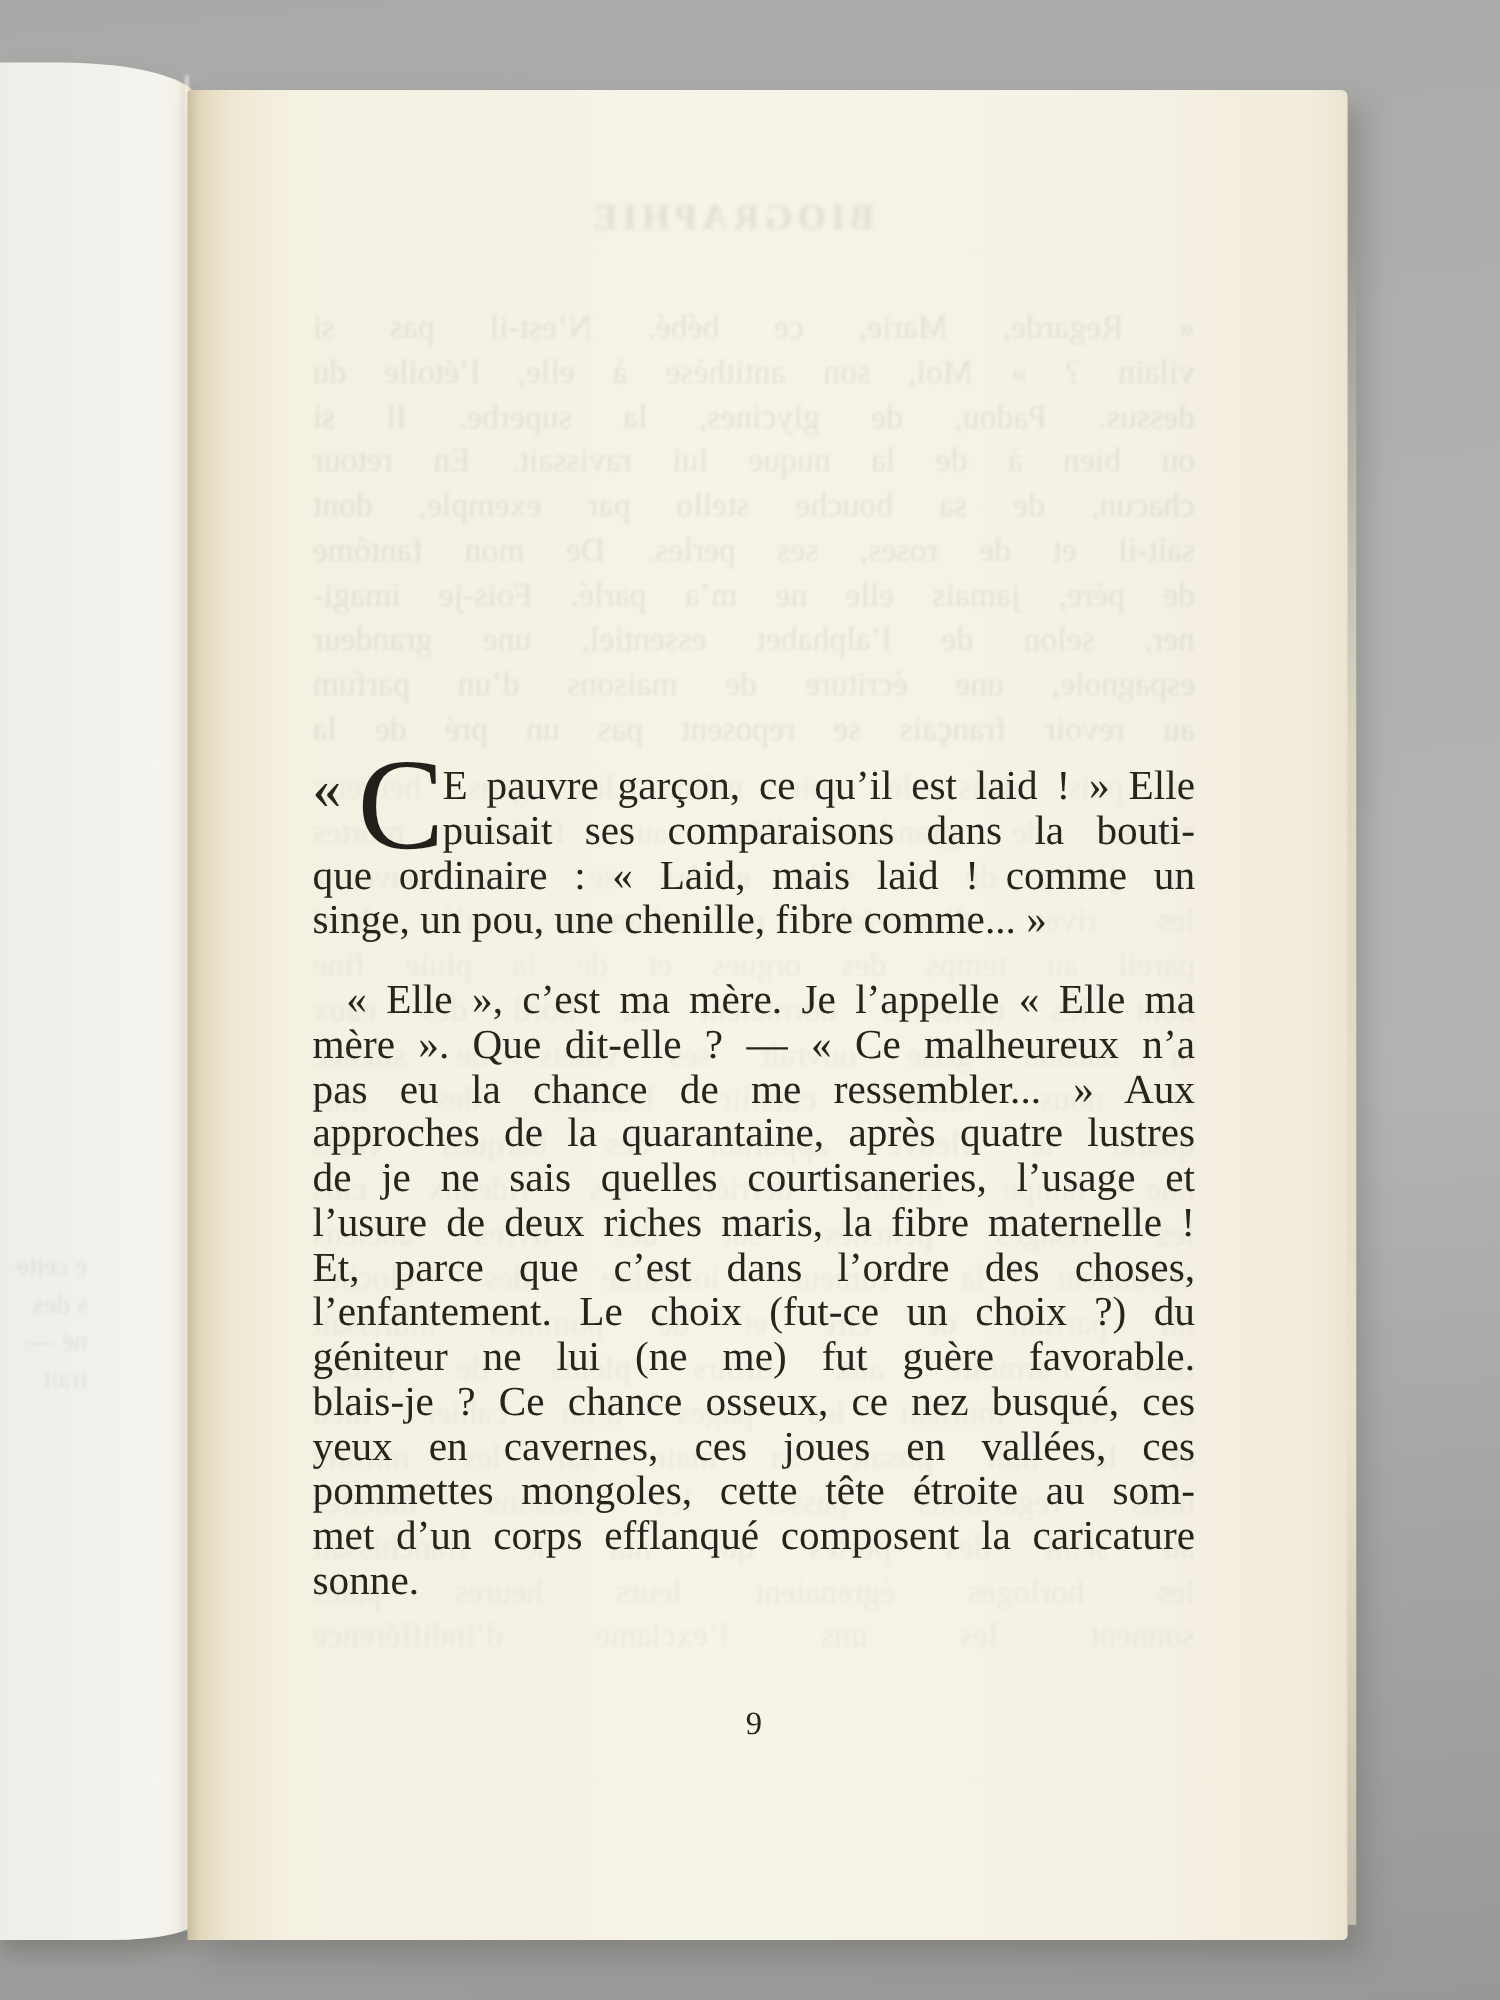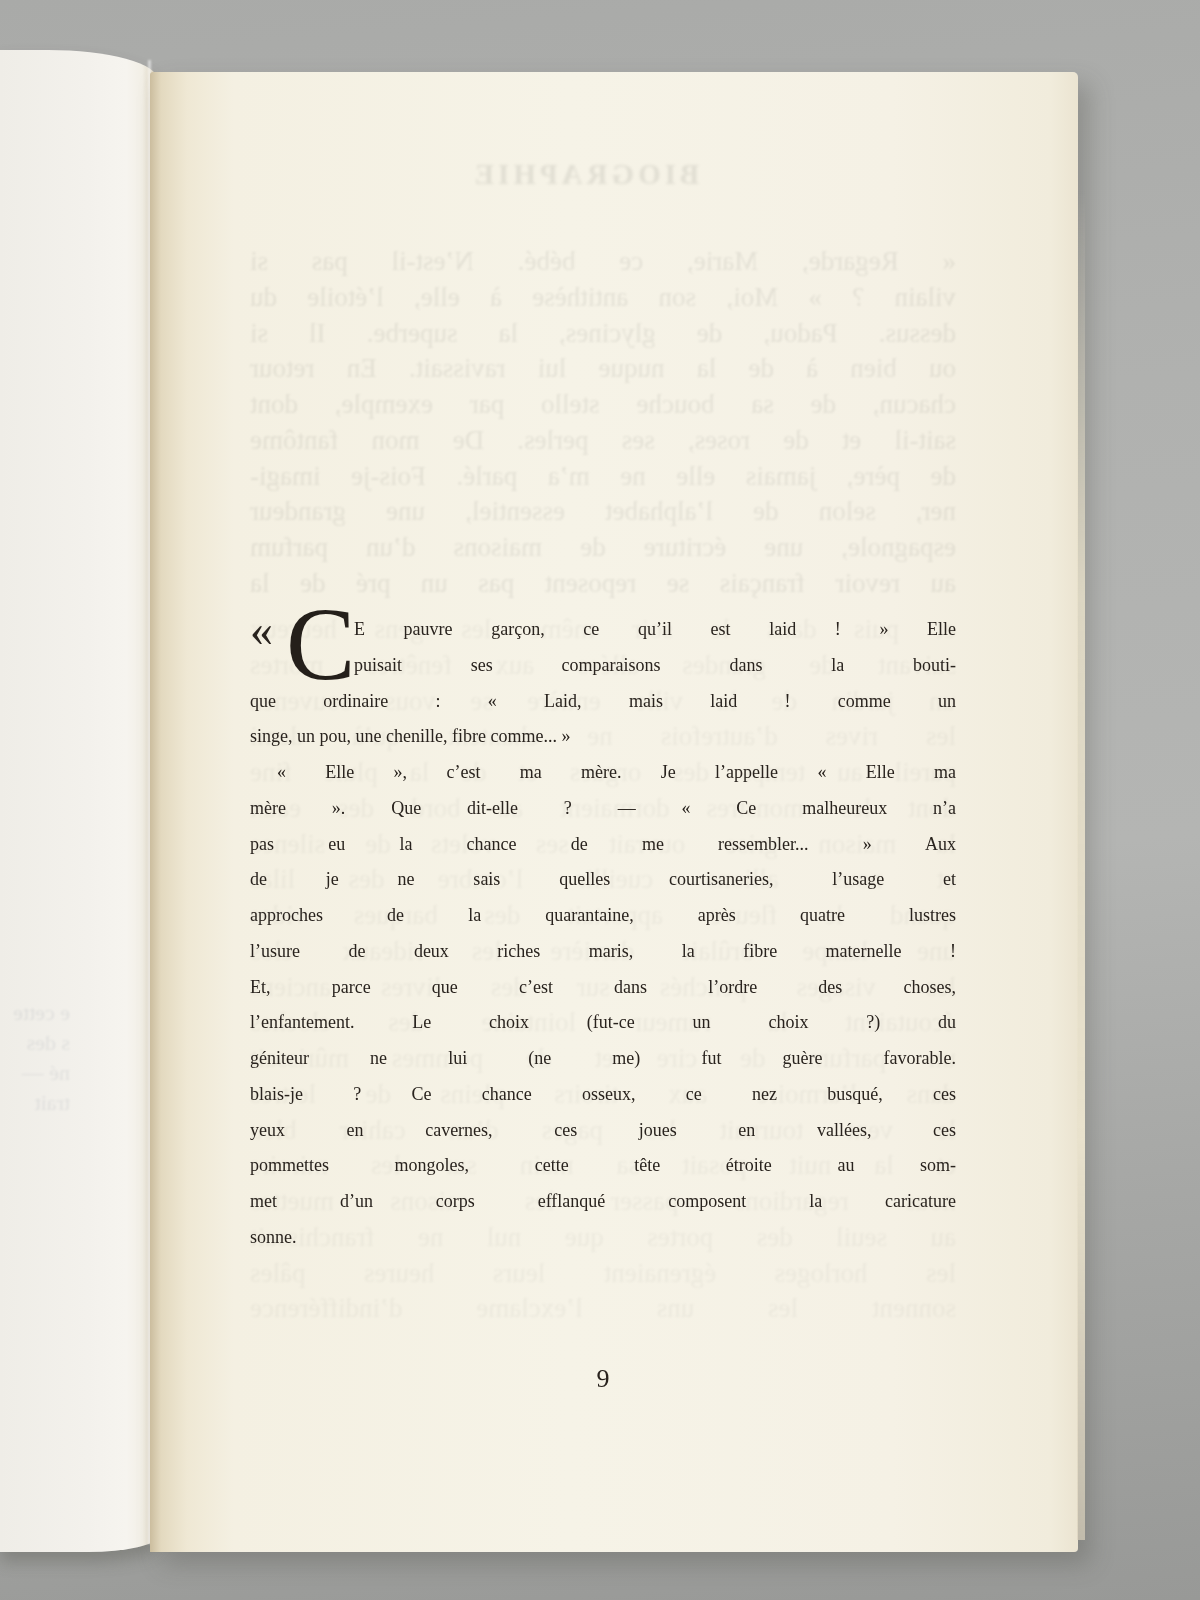--- a/index.html
+++ b/index.html
@@ -48,26 +48,26 @@
     position:absolute;left:100px;width:706px;
     transform:scaleX(-1);color:#6e6e66;
     font-size:27px;line-height:35.75px;
   }
   .bleed-upper{top:172px;opacity:.13;filter:blur(1.1px);}
   .bleed-lower{top:540px;opacity:.07;filter:blur(1.1px);}
   .bl{height:35.75px;overflow:hidden;text-align:justify;text-align-last:justify;}
   
   .textblock{
     position:absolute;left:100px;top:540px;width:706px;z-index:3;
-    font-size:18px;line-height:35.75px;color:#29231e;
+    font-size:33px;line-height:35.75px;color:#29231e;
   }
   .ln{height:35.75px;overflow:hidden;text-align:justify;text-align-last:justify;}
   .ln.pend{text-align-last:left;}
   .ln.dc{padding-left:104px;}
-  .ln.ind{padding-left:27px;}
+  .ln.ind{padding-left:27px;margin-top:28px;}
   .dc-quote{
     position:absolute;left:100px;top:536px;z-index:3;
     font-size:46px;line-height:1;color:#29231e;
   }
   .dc-letter{
     position:absolute;left:136px;top:520px;z-index:3;
     font-size:104px;line-height:1;color:#241f1a;
   }
   .page-number{
     position:absolute;left:100px;top:1292px;width:706px;z-index:3;
@@ -136,22 +136,22 @@
 
     <div class="textblock">
 
     <div class="ln dc">E pauvre garçon, ce qu’il est laid ! » Elle</div>
         <div class="ln dc">puisait ses comparaisons dans la bouti-</div>
         <div class="ln">que ordinaire : « Laid, mais laid ! comme un</div>
         <div class="ln pend">singe, un pou, une chenille, fibre comme... »</div>
         <div class="ln ind">« Elle », c’est ma mère. Je l’appelle « Elle ma</div>
         <div class="ln">mère ». Que dit-elle ? — « Ce malheureux n’a</div>
         <div class="ln">pas eu la chance de me ressembler... » Aux</div>
+        <div class="ln">approches de la quarantaine, après quatre lustres</div>
         <div class="ln">de je ne sais quelles courtisaneries, l’usage et</div>
-        <div class="ln">approches de la quarantaine, après quatre lustres</div>
         <div class="ln">l’usure de deux riches maris, la fibre maternelle !</div>
         <div class="ln">Et, parce que c’est dans l’ordre des choses,</div>
         <div class="ln">l’enfantement. Le choix (fut-ce un choix ?) du</div>
         <div class="ln">géniteur ne lui (ne me) fut guère favorable.</div>
         <div class="ln">blais-je ? Ce chance osseux, ce nez busqué, ces</div>
         <div class="ln">yeux en cavernes, ces joues en vallées, ces</div>
         <div class="ln">pommettes mongoles, cette tête étroite au som-</div>
         <div class="ln">met d’un corps efflanqué composent la caricature</div>
         <div class="ln pend">sonne.</div>
       </div>

